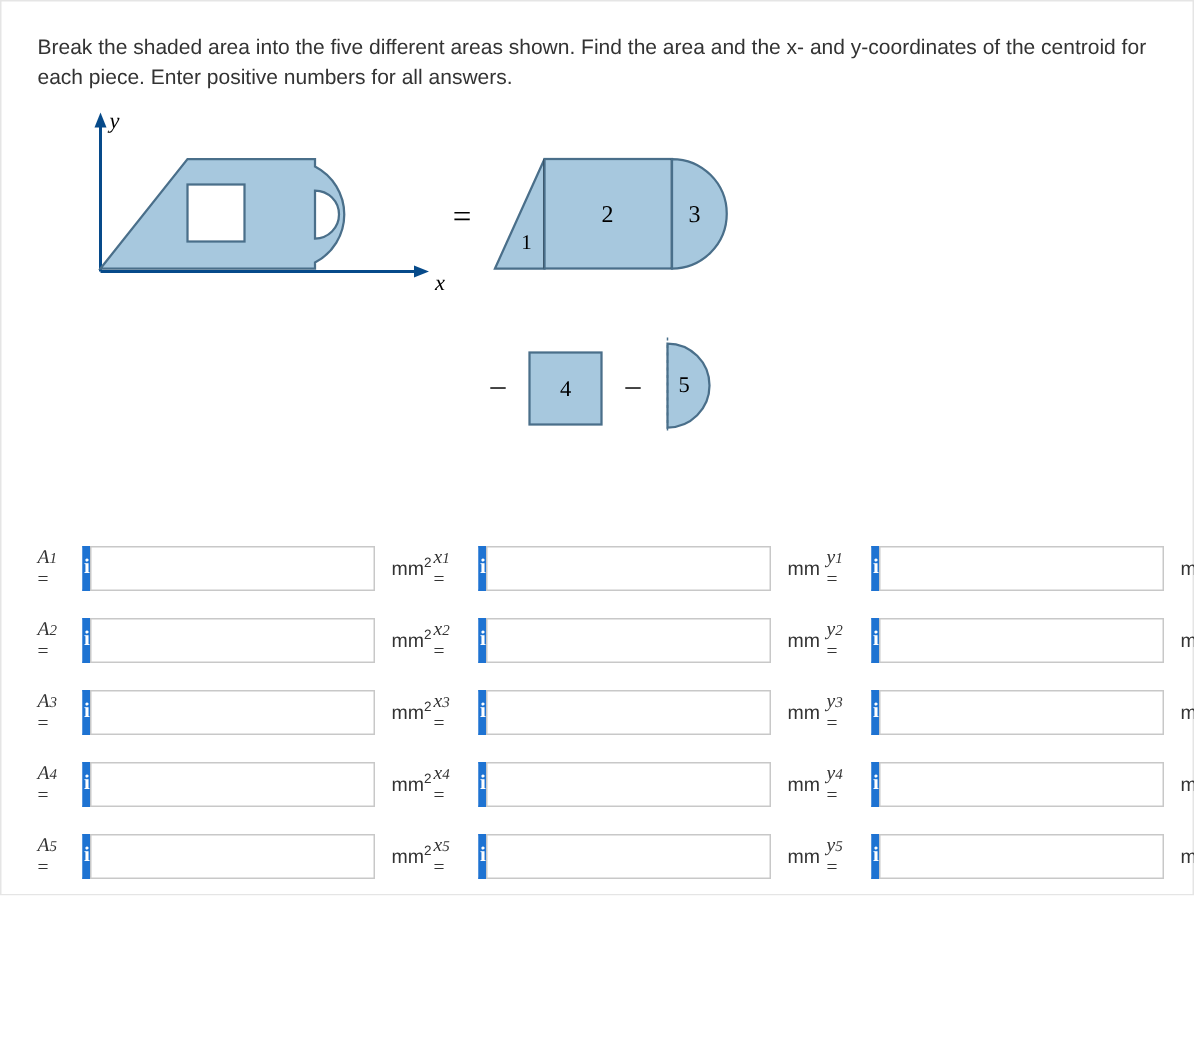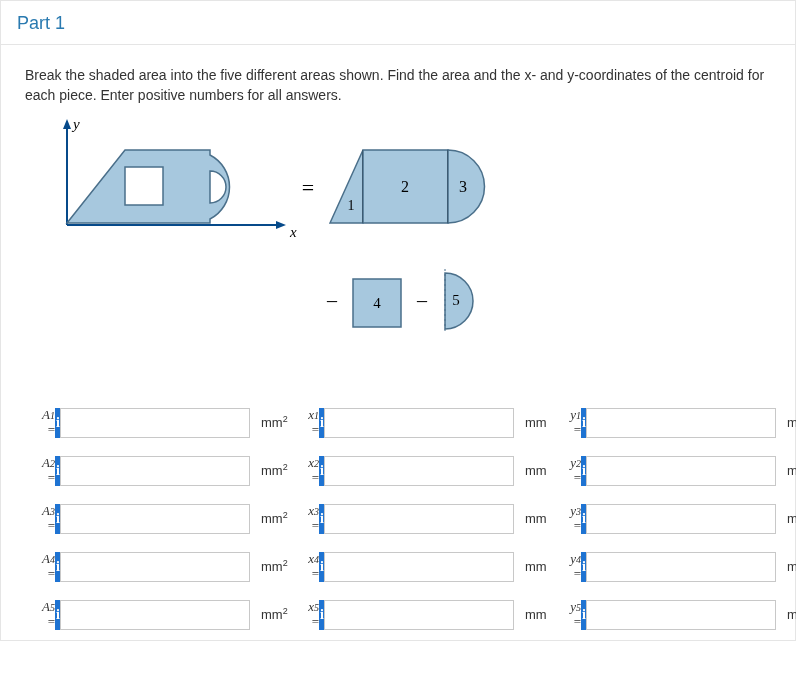--- a/index.html
+++ b/index.html
@@ -46,21 +46,20 @@
     row-gap: 18px;
     column-gap: 0;
     align-items: center;
   }
   .var-label {
     font-family: "Times New Roman", serif;
     font-style: italic;
     font-size: 13px;
     line-height: 1.1;
     white-space: nowrap;
-    text-align: right;
   }
   .var-label .sub { font-size: 10px; }
   .var-label .eq { font-style: normal; display:block; }
   .input-group {
     display: flex;
     align-items: stretch;
     height: 30px;
     width: 190px;
   }
   .info-btn {
@@ -89,23 +88,20 @@
     padding-left: 6px;
     white-space: nowrap;
   }
   .unit sup { font-size: 9px; }
 </style>
 </head>
 <body>
 
 <div class="container">
 
-  <div class="part-header">
-    <span class="part-title">Part 1</span>
-  </div>
 
   <div class="body-section">
 
     <div class="instructions">Break the shaded area into the five different areas shown. Find the area and the x- and y-coordinates of the centroid for each piece. Enter positive numbers for all answers.</div>
 
     <div class="diagram-wrap">
       <svg width="480" height="270" viewBox="0 0 480 270">
 
         <g>
 

